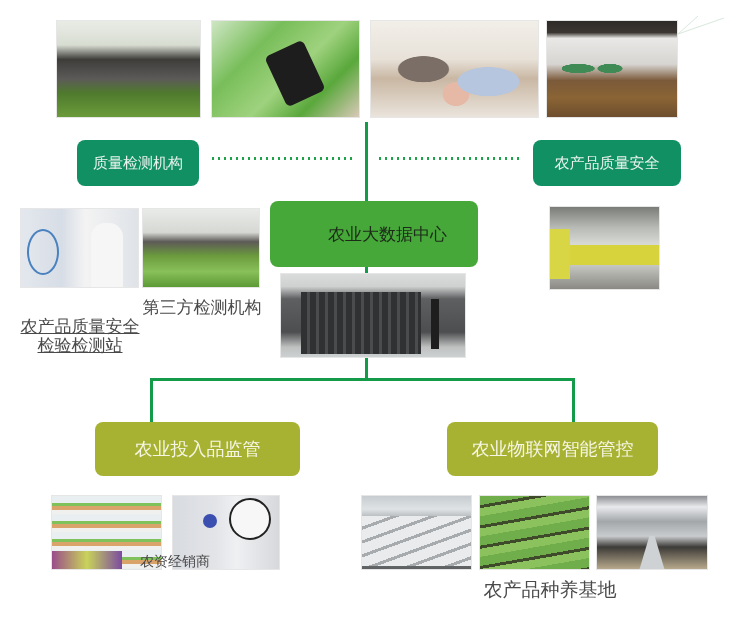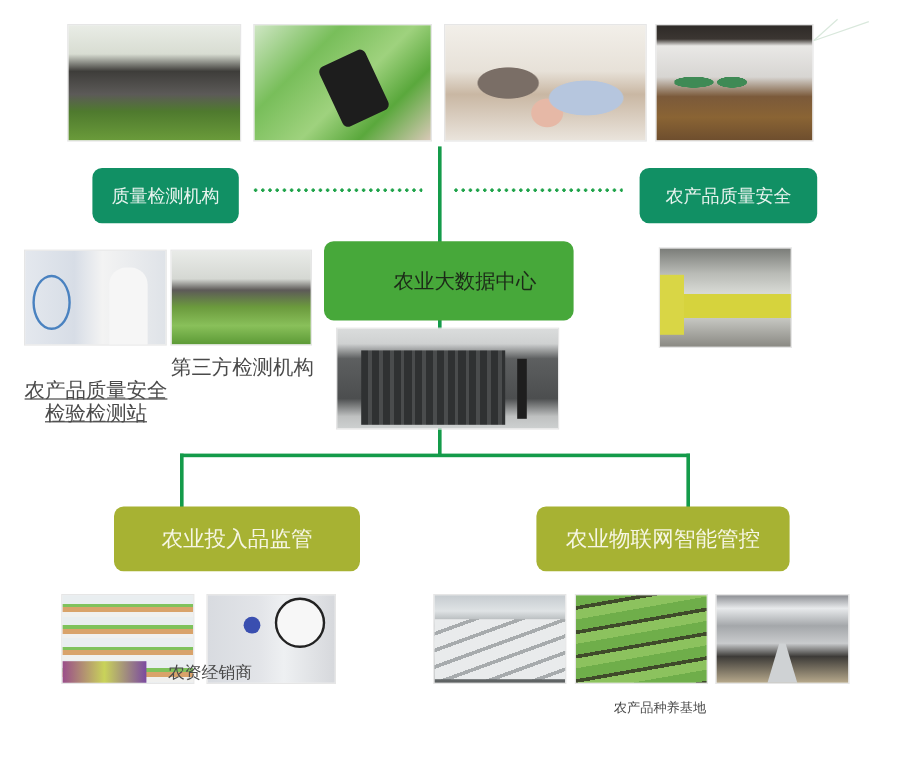--- a/index.html
+++ b/index.html
@@ -115,15 +115,15 @@
   background: linear-gradient(180deg,#c6ccd0 0%,#dfe3e5 18%,#9ea3a5 35%,#d3d6d8 55%,#8c9193 75%,#5b5f60 100%);">
   <div class="abs" style="left:0; top:20px; width:111px; height:50px;
     background: repeating-linear-gradient(160deg,#e9ebec 0 10px,#a7abad 10px 13px);"></div>
 </div>
 <div class="photo" style="left:479px; top:495px; width:111px; height:75px;
   background: repeating-linear-gradient(170deg,#6fae4a 0 9px,#3f4a2a 9px 12px,#8cc25e 12px 20px);"></div>
 <div class="photo" style="left:596px; top:495px; width:112px; height:75px;
   background: linear-gradient(180deg,#8d8f94 0%,#e8eaec 15%,#a4a7aa 35%,#c9cbcd 55%,#3d3b38 70%,#b7a98c 100%);">
   <div class="abs" style="left:42px; top:40px; width:26px; height:35px; background:#cfd2d4; clip-path:polygon(40% 0,60% 0,100% 100%,0 100%);"></div>
 </div>
-<div class="caption" style="left:470px; top:580px; width:160px; font-size:11px;">
+<div class="caption" style="left:470px; top:580px; width:160px; font-size:19px;">
   <span>农产品种养基地</span>
 </div>
 
 </body></html>

